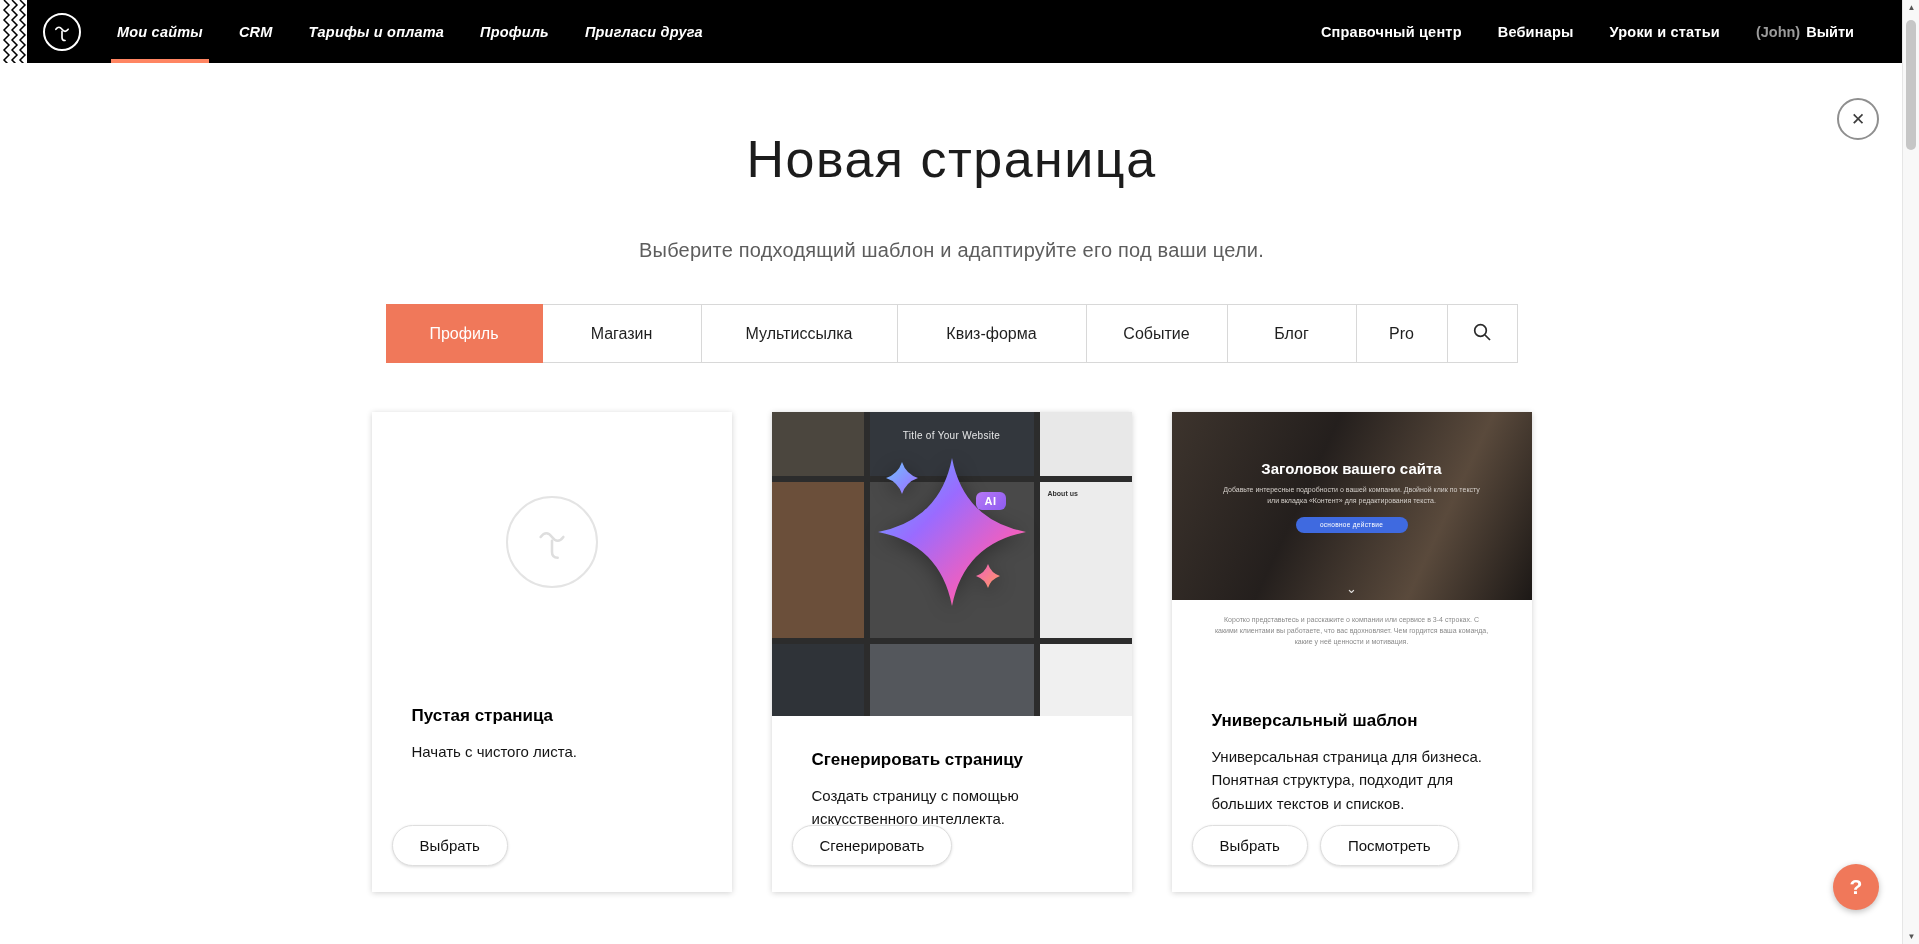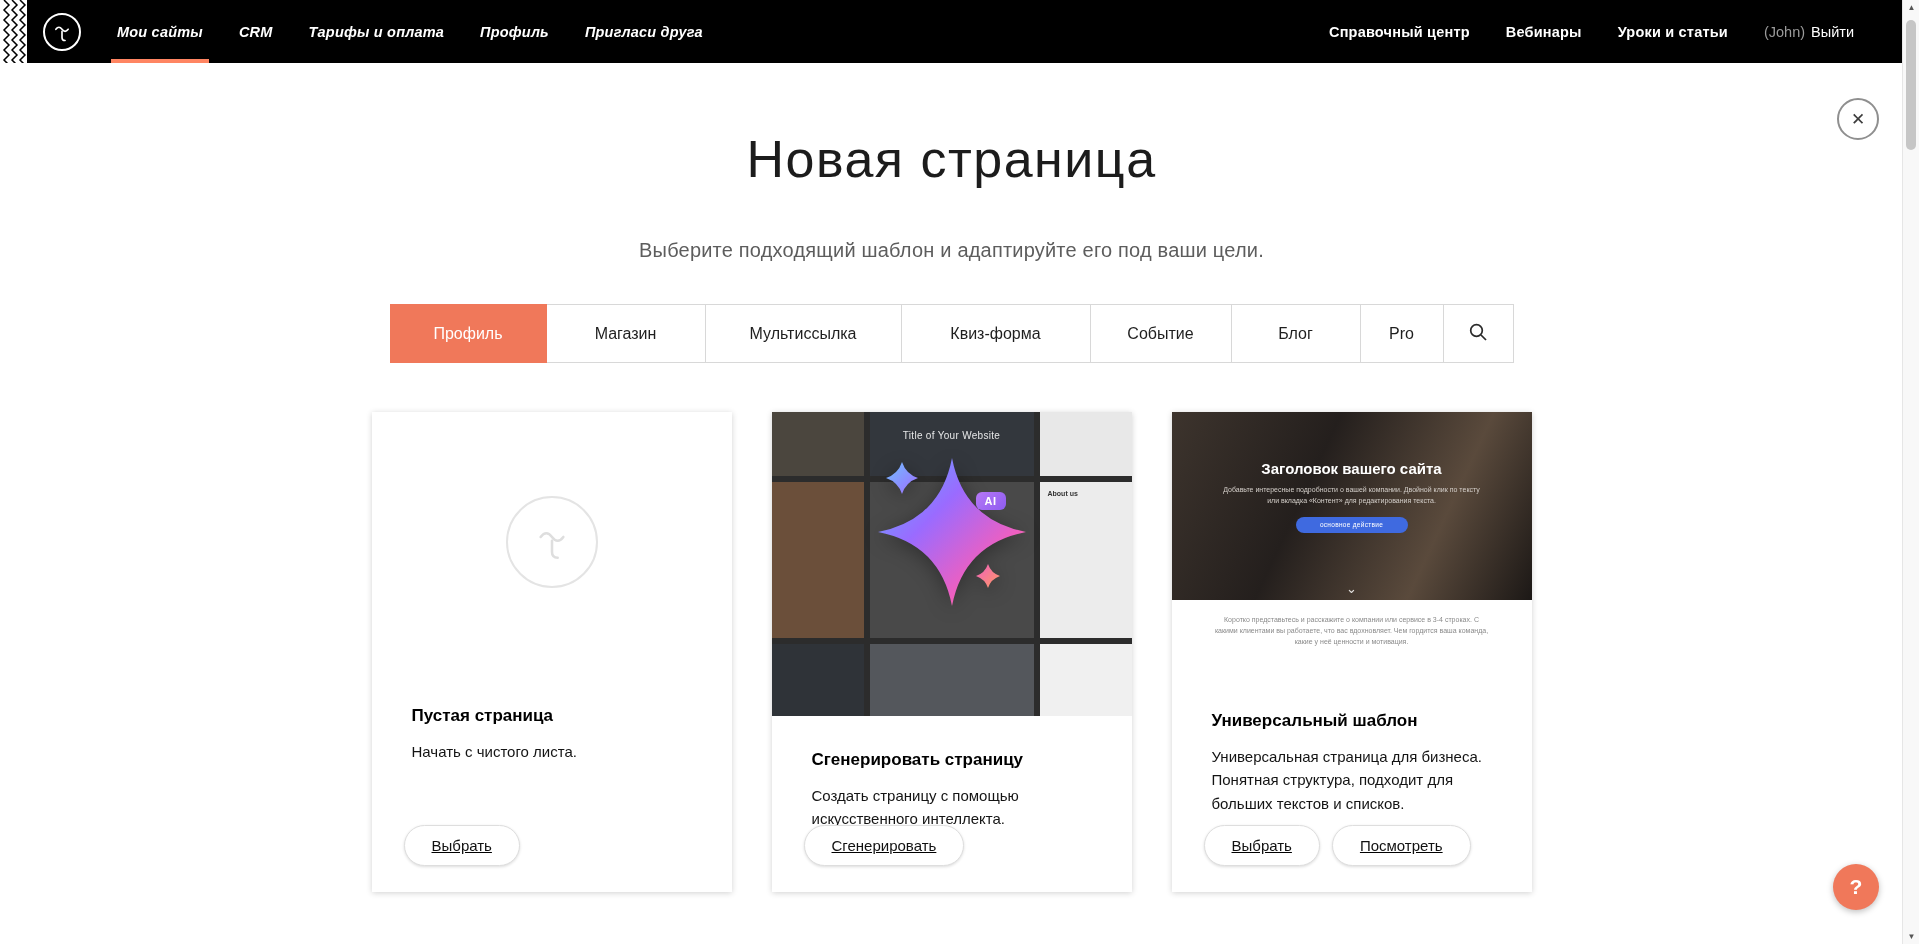--- a/index.html
+++ b/index.html
@@ -12,51 +12,51 @@
             display:flex; align-items:center; color:#fff; }
   .zigzag { width:27px; height:63px; background:#fff; flex:0 0 27px; }
   .logo { width:38px; height:38px; border:2px solid #fff; border-radius:50%;
           margin-left:16px; display:flex; align-items:center; justify-content:center; flex:0 0 38px; }
   .nav-left { display:flex; align-items:center; height:63px; margin-left:36px; gap:36px;font-style:italic; }
   .nav-item { position:relative; height:63px; display:flex; align-items:center;
               font-size:14.5px; font-weight:700; letter-spacing:.2px; cursor:pointer; white-space:nowrap; }
   .nav-item.active::after { content:""; position:absolute; left:-6px; right:-6px; bottom:0;
               height:4px; background:#ff8562; }
   .nav-right { margin-left:auto; display:flex; align-items:center; gap:36px; padding-right:48px; }
-  .nav-user { display:flex; gap:6px; align-items:center; font-size:14.5px; font-weight:400; }
+  .nav-user { display:flex; gap:6px; align-items:center; font-size:14.5px; font-weight:700; }
   .nav-user .uname { color:#9b9b9b; }
 
   
   .close-btn { position:absolute; top:98px; right:40px; width:42px; height:42px; border-radius:50%;
                border:2px solid #8f8f8f; background:#fff; display:flex; align-items:center;
                justify-content:center; font-size:17px; color:#3c3c3c; cursor:pointer; }
 
   
   .main { position:absolute; top:63px; left:0; width:1903px; text-align:center; }
   .page-title { padding-top:66px; font-size:52px; font-weight:300; color:#1c1c1c; letter-spacing:1.5px; }
   .page-subtitle { margin-top:50px; font-size:20px; color:#5d5d5d; font-weight:400; letter-spacing:.2px; }
 
   
   .tabs { display:inline-flex; margin-top:42px; }
   .tab { height:59px; border:1px solid #d8d8d8; margin-left:-1px; background:#fff;
          display:flex; align-items:center; justify-content:center; font-size:16px; color:#1f1f1f;
          cursor:pointer; }
   .tab:first-child { margin-left:0; }
   .tab.active { background:#f0785a; border-color:#f0785a; color:#fff; z-index:2; }
   .tw0{width:157px}.tw1{width:160px}.tw2{width:197px}.tw3{width:190px}
-  .tw4{width:142px}.tw5{width:130px}.tw6{width:84px}.tw7{width:71px}
+  .tw4{width:142px}.tw5{width:130px}.tw6{width:92px}.tw7{width:71px}
 
   
   .grid { width:1160px; margin:49px auto 0; display:flex; gap:40px; text-align:left; }
   .card { position:relative; width:360px; height:480px; background:#fff;
           box-shadow:0 1px 6px rgba(0,0,0,.18); overflow:hidden; }
   .card-body { padding:34px 40px 0; }
   .card-title { font-size:17px; font-weight:700; color:#000; }
   .card-desc { margin-top:14px; font-size:15px; line-height:1.55; color:#141414; }
-  .card-actions { position:absolute; left:32px; bottom:26px; display:flex; gap:12px;text-decoration:underline; }
+  .card-actions { position:absolute; left:20px; bottom:26px; display:flex; gap:12px; }
   .pill { padding:11px 27px; border-radius:26px; background:#fff; border:1px solid #dedede;
           box-shadow:0 1px 3px rgba(0,0,0,.14); font-size:15px; color:#111; cursor:pointer;
           font-family:"Liberation Sans",sans-serif; }
 
   
   .watermark { position:absolute; top:84px; left:50%; transform:translateX(-50%);
                width:92px; height:92px; border:2px solid #e4e4e4; border-radius:50%;
                display:flex; align-items:center; justify-content:center; color:#dedede; }
 
   

